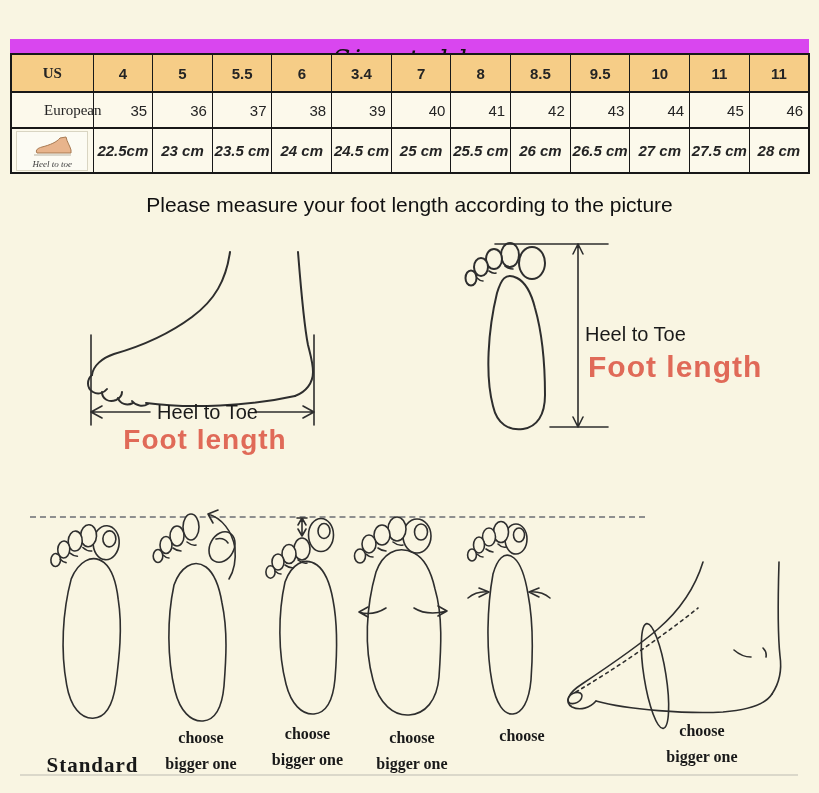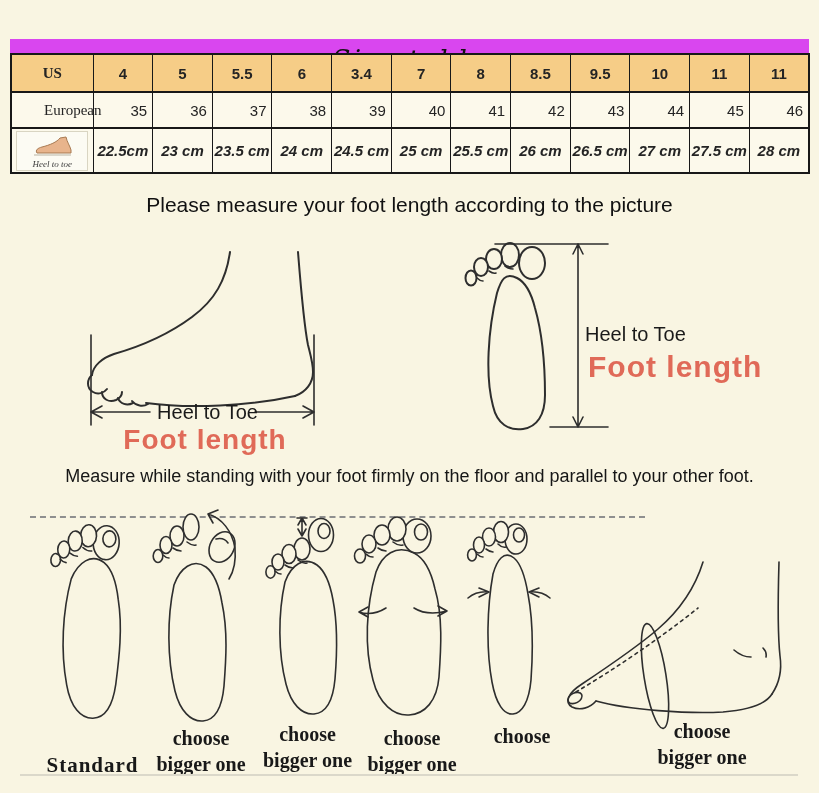--- a/index.html
+++ b/index.html
@@ -58,21 +58,21 @@
     left:0;top:466px;width:819px;text-align:center;
     font-size:18px;color:#161616;
   }
   
   #fit-dashed-line{
     left:30px;top:516px;width:615px;height:0;
     border-top:2px dashed #8f8f8f;
   }
   .fit-label{
     font-family:"Liberation Serif",serif;font-weight:bold;
-    font-size:20px;line-height:26px;text-align:center;color:#191919;
+    font-size:16px;line-height:26px;text-align:center;color:#191919;
   }
   .fit-label.standard{font-size:21px;letter-spacing:1px;}
   #bottom-divider{
     left:20px;top:774px;width:778px;height:0;
     border-top:2px solid #dbd8ca;
   }
   svg{display:block;}
   .ink{stroke:#2e2e2e;fill:none;stroke-width:2;stroke-linecap:round;stroke-linejoin:round;}
   .ink-thin{stroke:#2e2e2e;fill:none;stroke-width:1.6;stroke-linecap:round;stroke-linejoin:round;}
   .toe{stroke:#2e2e2e;fill:#f9f5e2;stroke-width:1.6;}
@@ -186,21 +186,20 @@
     <ellipse class="toe2" cx="26" cy="29" rx="7" ry="9"></ellipse>
     <ellipse class="toe2" cx="16" cy="40" rx="5.5" ry="7.5"></ellipse>
     <path class="ink-thin" d="M50,28 q4,3 8,3 M34,33 q4,3 7,2 M22,40 q3,3 6,3"></path>
     <path class="ink-thin" d="M40,6 L153,6"></path>
     <path class="ink-thin" d="M95,189 L153,189"></path>
     <path class="ink-thin" d="M123,6 L123,189 M123,6 L118,16 M123,6 L128,16 M123,189 L118,179 M123,189 L128,179"></path>
   </svg>
   <div class="abs arrow-label" id="sole-arrow-label" style="left:585px;top:323px;width:180px;">Heel to Toe</div>
   <div class="abs length-label" id="sole-length-label" style="left:588px;top:350px;width:200px;">Foot length</div>
 
-  <div id="measure-note" class="abs">Measure while standing with your foot firmly on the floor and parallel to your other foot.</div>
 
   <div id="fit-dashed-line" class="abs"></div>
 
   <svg class="abs" style="left:45px;top:518px;" width="92" height="207" viewBox="0 0 92 207">
     <g transform="rotate(3 46 104)">
       <path class="ink-thin" d="M24,62 C17,95 17,135 25,168 C30,190 41,201 53,200 C65,199 72,187 74,165 C76,139 78,108 72,80 C69,62 64,50 56,44 C43,35 30,45 24,62 Z"></path>
       <ellipse class="toe" cx="57" cy="24" rx="13" ry="17"></ellipse>
       <ellipse class="ink-thin" cx="60" cy="20" rx="6.5" ry="8"></ellipse>
       <ellipse class="toe" cx="39" cy="18" rx="8" ry="11"></ellipse>
       <ellipse class="toe" cx="26" cy="24" rx="7" ry="10"></ellipse>

